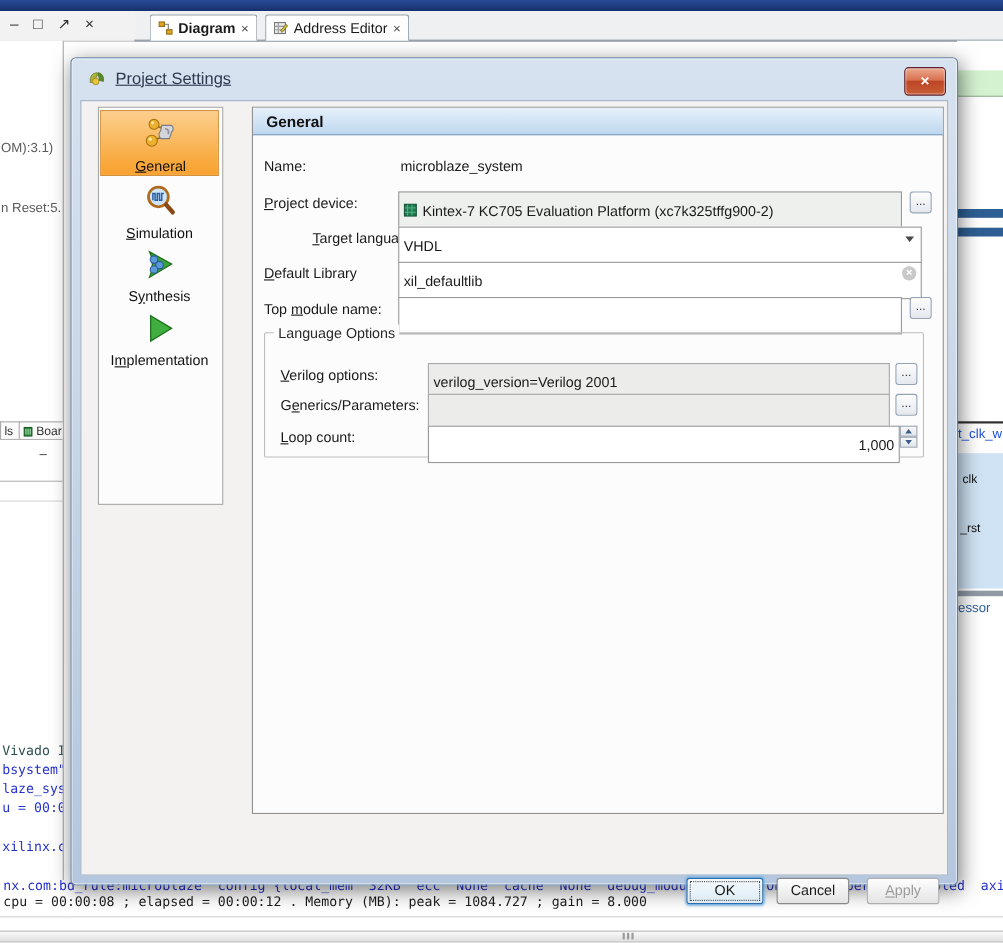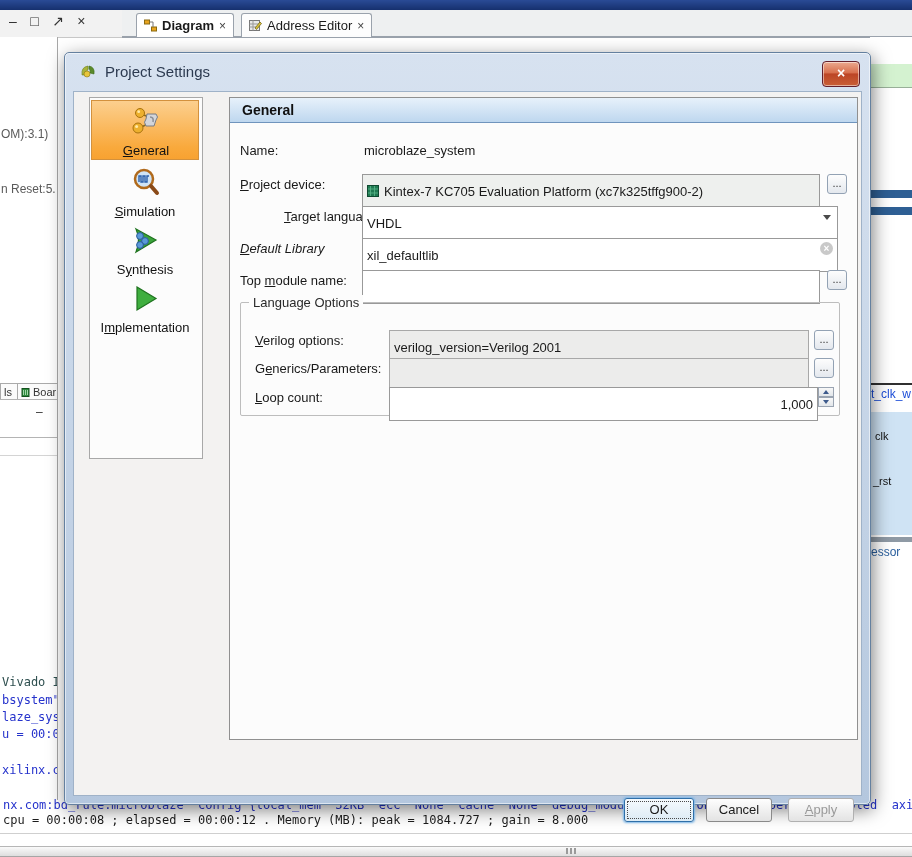--- a/index.html
+++ b/index.html
@@ -27,21 +27,21 @@
   .rightstrip{left:870px;top:37px;width:42px;height:765px;background:#ffffff;overflow:hidden;}
   .statusline{position:absolute;left:3px;font-family:"DejaVu Sans Mono",monospace;font-size:12px;white-space:pre;}
   .splitter{left:0;top:846px;width:912px;height:9px;background:linear-gradient(#fafafa,#dedede);
             border-top:1px solid #b6b6b6;border-bottom:1px solid #a6a6a6;}
   .grip{position:absolute;left:566px;top:848px;width:16px;height:6px;display:flex;gap:2px;}
   .grip i{width:2px;height:6px;background:#9a9a9a;}
 
   
   .dialog{left:64px;top:52px;width:805px;height:751px;border:1px solid #64809f;border-radius:5px;
           background:linear-gradient(#d7e2f0,#b4c7de);box-shadow:2px 5px 18px rgba(0,0,0,.5),inset 0 0 0 1px rgba(255,255,255,.55);z-index:10;}
-  .dlg-title{position:absolute;left:14px;top:9px;display:flex;align-items:center;gap:8px;font-size:15px;color:#2c3a50;}
+  .dlg-title{position:absolute;left:14px;top:9px;display:flex;align-items:center;gap:8px;font-size:15px;color:#2c3a50;text-decoration:underline;}
   .dlg-close{position:absolute;right:10px;top:8px;width:36px;height:24px;border:1px solid #64202c;border-radius:4px;
              background:linear-gradient(#eba98f 0%,#d8704e 45%,#bc4526 50%,#c95f35 100%);
              color:#fff;font-weight:bold;font-size:14px;text-align:center;line-height:23px;
              box-shadow:inset 0 0 0 1px rgba(255,255,255,.5);cursor:default;}
   .dlg-content{position:absolute;left:8px;top:38px;right:8px;bottom:8px;background:#f3f2f1;border:1px solid #9fb2c8;}
 
   .sidebar{position:absolute;left:15px;top:5px;width:112px;height:360px;background:#fcfcfc;border:1px solid #a8a8a8;}
   .sideitem{position:absolute;left:1px;width:108px;text-align:center;font-size:13px;color:#111;}
   .sideitem .ic{display:inline-block;}
   .sideitem .cap{display:block;margin-top:1px;}
@@ -257,21 +257,21 @@
           <span>Kintex-7 KC705 Evaluation Platform (xc7k325tffg900-2)</span>
         </div>
         <div class="dots" style="left:597px;top:76px;">...</div>
 
         <div class="flabel" style="left:10px;top:111px;margin-left:44px;"><span></span><span class="mn">T</span><span>arget language:</span></div>
         <div class="field combo" style="left:132px;top:108px;width:476px;">
           <span>VHDL</span>
           <span class="arrow"></span>
         </div>
 
-        <div class="flabel" style="left:10px;top:143px;font-style:italic;"><span></span><span class="mn">D</span><span>efault Library</span></div>
+        <div class="flabel" style="left:10px;top:143px;"><span></span><span class="mn">D</span><span>efault Library</span></div>
         <div class="field" style="left:132px;top:140px;width:476px;">
           <span>xil_defaultlib</span>
           <span class="clearx">×</span>
         </div>
 
         <div class="flabel" style="left:10px;top:175px;"><span>Top </span><span class="mn">m</span><span>odule name:</span></div>
         <div class="field" style="left:132px;top:172px;width:458px;">
           <span></span>
         </div>
         <div class="dots" style="left:597px;top:172px;">...</div>

